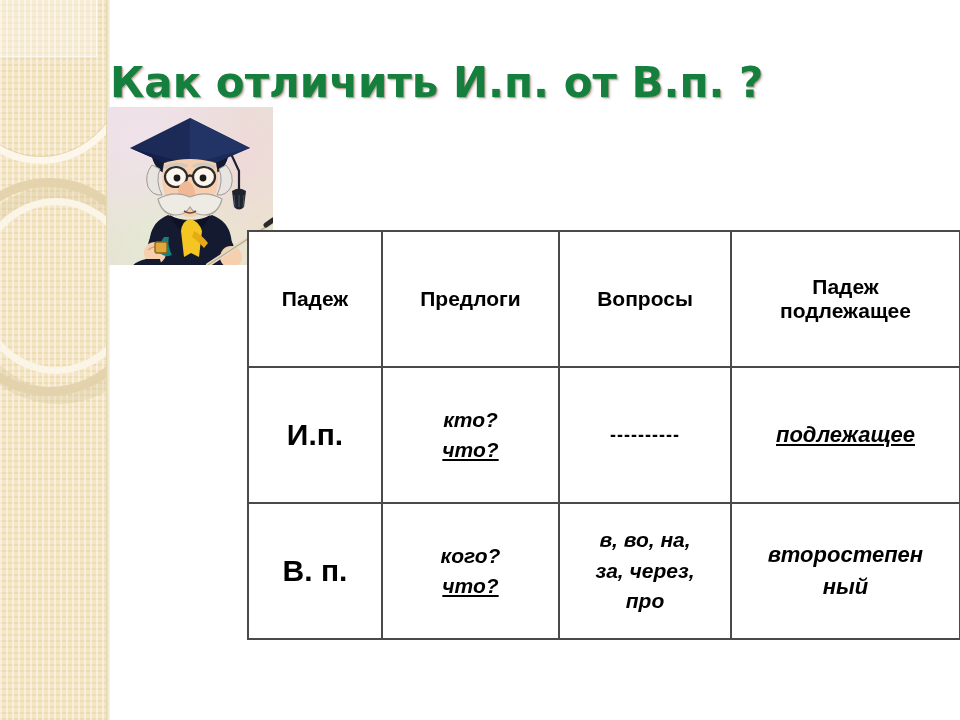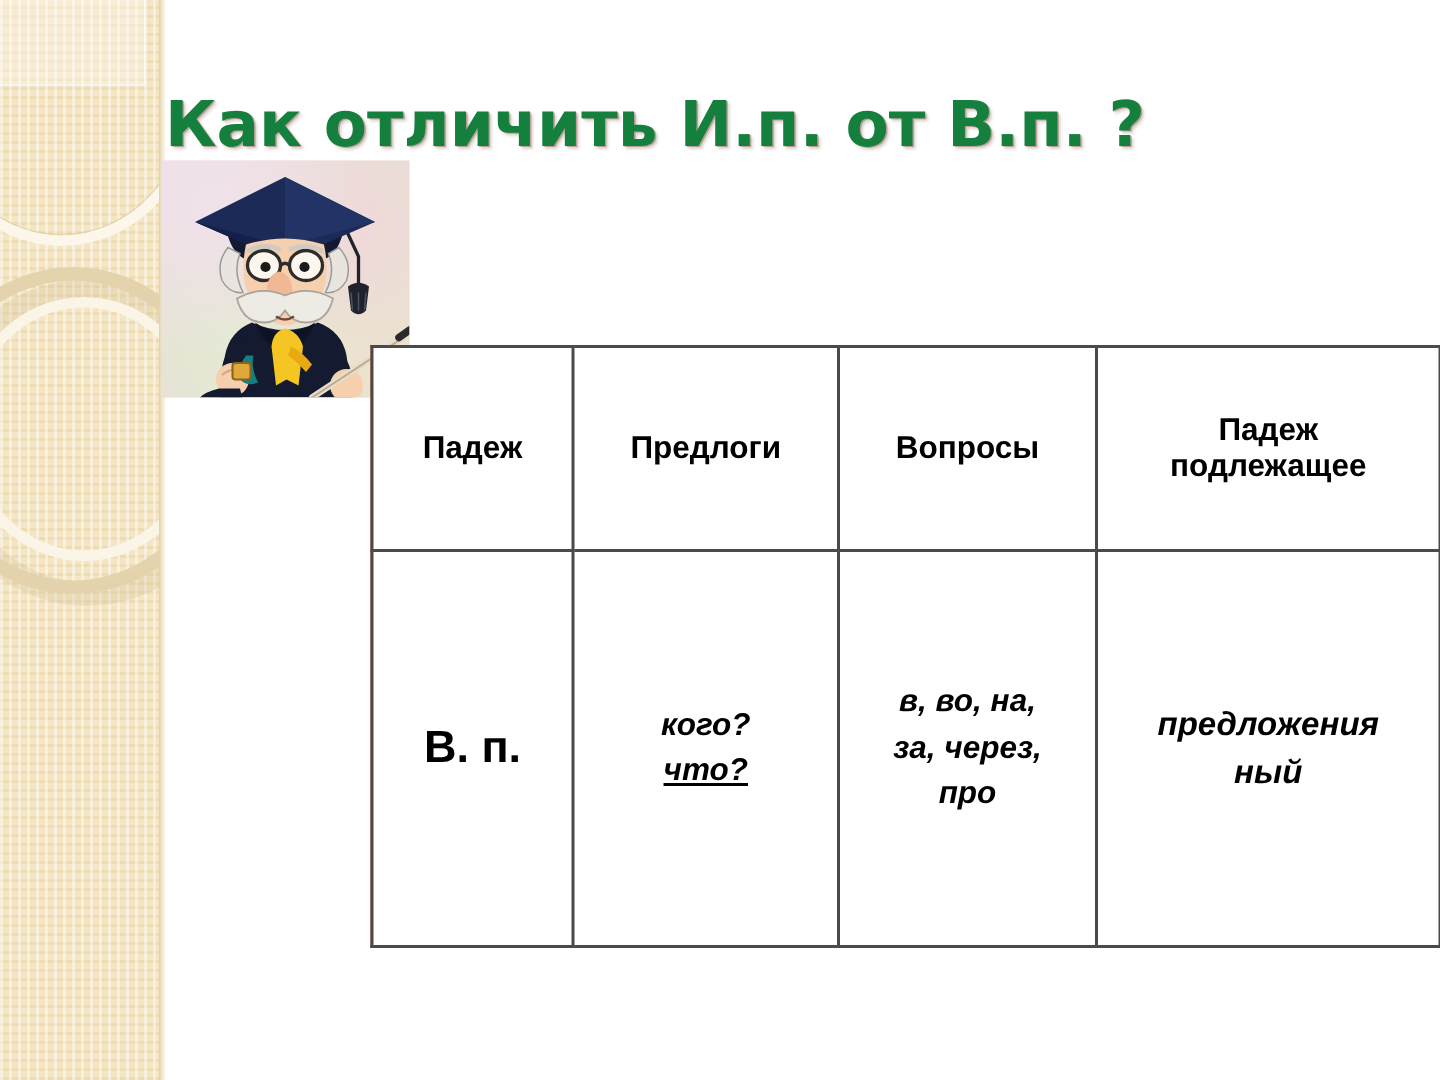--- a/index.html
+++ b/index.html
@@ -243,32 +243,43 @@
       <th class="hdr col-quest">Предлоги</th>
       <th class="hdr col-prep">Вопросы</th>
       <th class="hdr col-member">
         <div>Падеж</div>
         <div>подлежащее</div>
       </th>
     </tr>
   </thead>
   <tbody>
 
+    <tr class="row-body">
+      <td class="case-label">И.п.</td>
+      <td>
+        <div class="ital">кто?</div>
+        <div class="ital uline">что?</div>
+      </td>
+      <td class="dashes">----------</td>
+      <td>
+        <span class="ital ital-lg uline">подлежащее</span>
+      </td>
+    </tr>
 
     <tr class="row-body">
       <td class="case-label">В. п.</td>
       <td>
         <div class="ital">кого?</div>
         <div class="ital uline">что?</div>
       </td>
       <td>
         <div class="ital">в, во, на,</div>
         <div class="ital">за, через,</div>
         <div class="ital">про</div>
       </td>
       <td>
-        <div class="ital ital-lg">предложения</div>
+        <div class="ital ital-lg">второстепен</div>
         <div class="ital ital-lg">ный</div>
       </td>
     </tr>
 
   </tbody>
 </table>
 
 </body></html>

